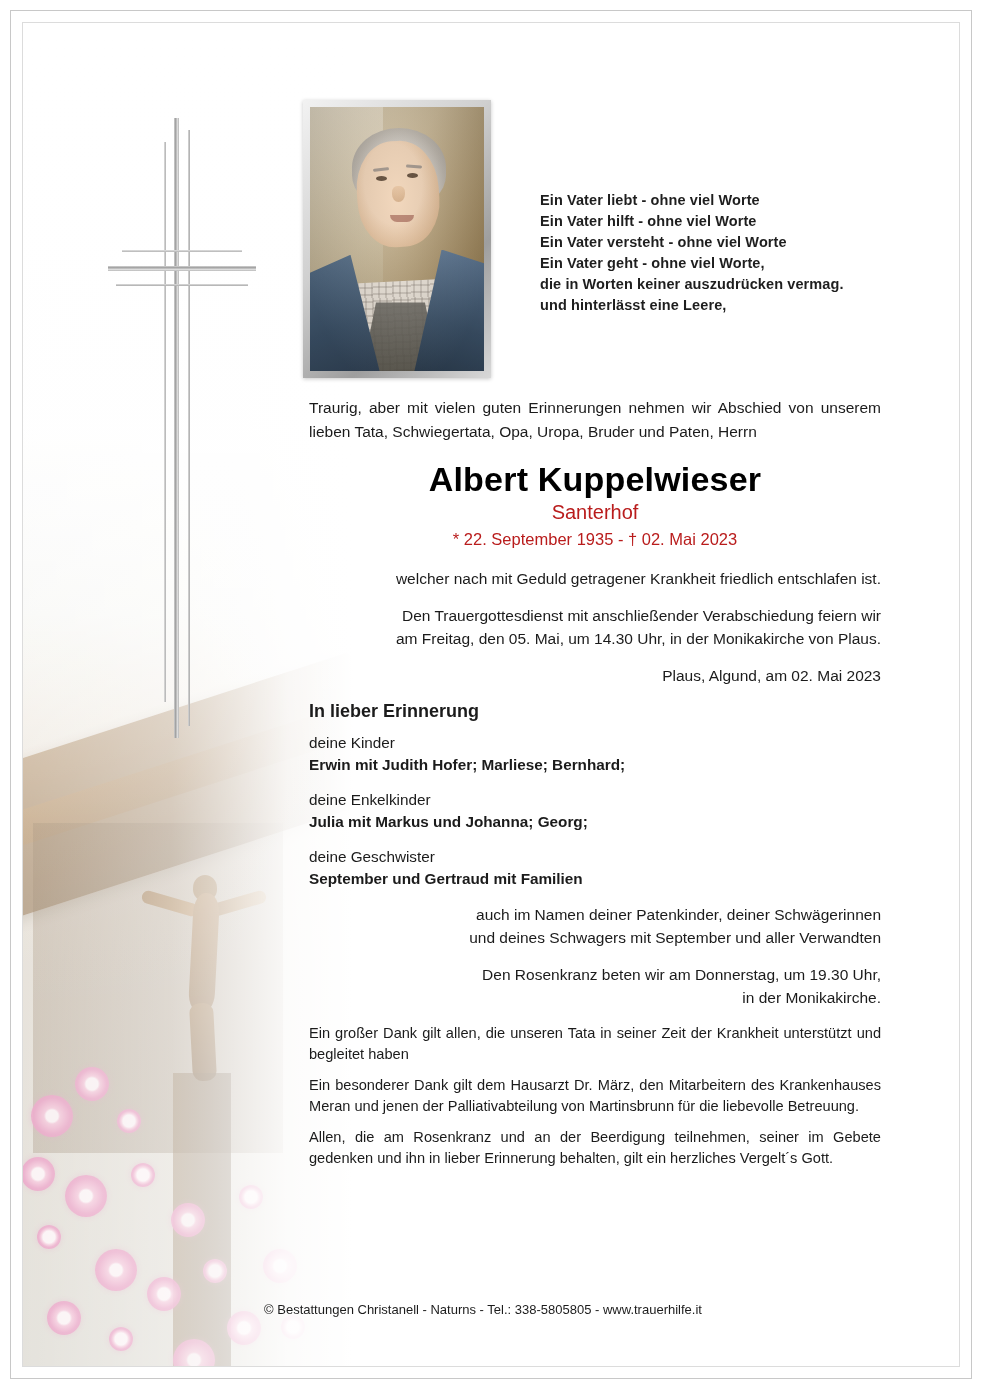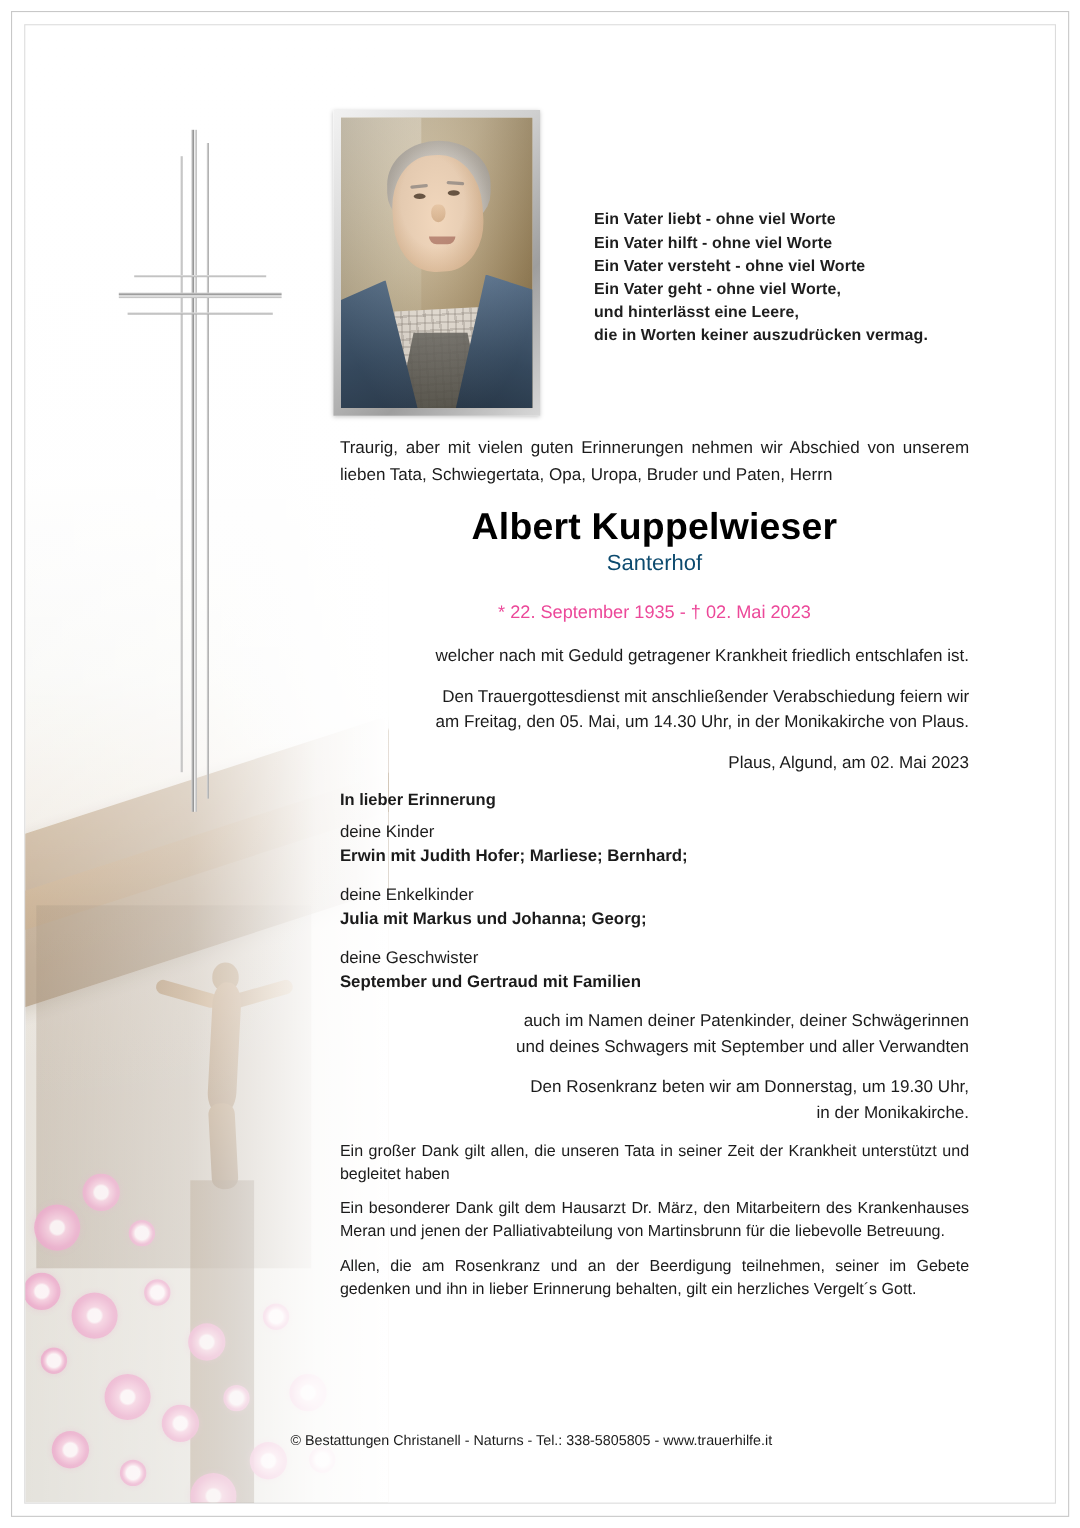--- a/index.html
+++ b/index.html
@@ -352,43 +352,43 @@
     font-size: 34px;
     font-weight: 600;
     letter-spacing: 0.2px;
     margin: 16px 0 2px 0;
     color: #000000;
   }
   .farm {
     text-align: center;
     font-size: 20px;
     margin: 0 0 2px 0;
-    color: #0c4a6e;
+    color: #b91c1c;
   }
   .dates {
     text-align: center;
     font-size: 16.5px;
-    margin: 24px 0 18px 0;
-    color: #ec4899;
+    margin: 6px 0 18px 0;
+    color: #b91c1c;
   }
   .p {
     font-size: 15.5px;
     line-height: 23px;
     margin: 0 0 14px 0;
     text-align: right;
   }
   .p.just { text-align: justify; }
   .p.small {
     font-size: 14.6px;
     line-height: 21px;
     margin-bottom: 10px;
   }
   .bold { font-weight: 700; }
   .section-title {
-    font-size: 15px;
+    font-size: 18px;
     font-weight: 700;
     margin: 0 0 10px 0;
   }
   .group { margin: 0 0 13px 0; font-size: 15.3px; line-height: 22px; }
   .group .line1 { }
   .group .line2 { }
 
   .footer {
     position: absolute;
     left: 0;
@@ -469,22 +469,22 @@
       <div class="pt-jacket-r"></div>
       <div class="pt-shade"></div>
     </div>
   </div>
 
   <div class="verse">
     <div>Ein Vater liebt - ohne viel Worte</div>
     <div>Ein Vater hilft - ohne viel Worte</div>
     <div>Ein Vater versteht - ohne viel Worte</div>
     <div>Ein Vater geht - ohne viel Worte,</div>
+    <div>die in Worten keiner auszudrücken vermag.</div>
     <div>und hinterlässt eine Leere,</div>
-    <div>die in Worten keiner auszudrücken vermag.</div>
   </div>
 
   <div class="content">
 
     <p class="intro">Traurig, aber mit vielen guten Erinnerungen nehmen wir Abschied von unserem lieben Tata, Schwiegertata, Opa, Uropa, Bruder und Paten, Herrn</p>
 
     <div class="name">Albert Kuppelwieser</div>
     <div class="farm">Santerhof</div>
     <div class="dates">* 22. September 1935  -  † 02. Mai 2023</div>
 

